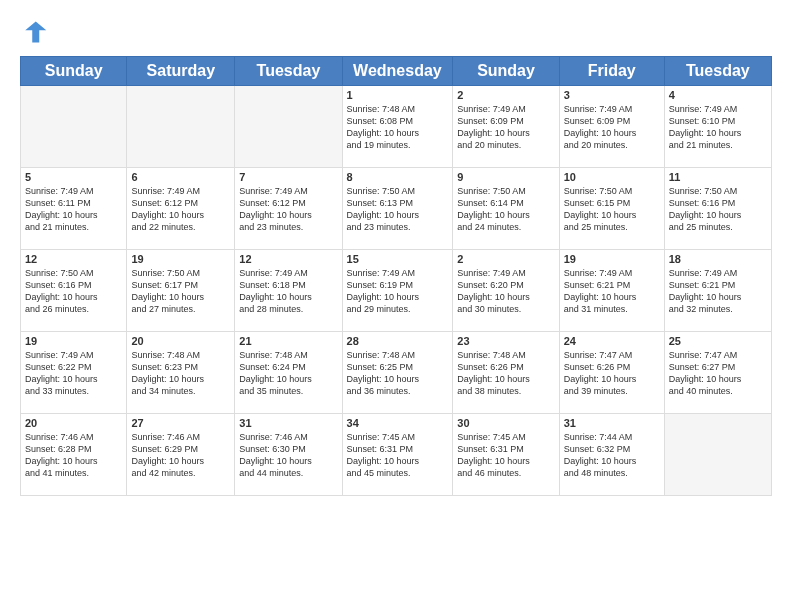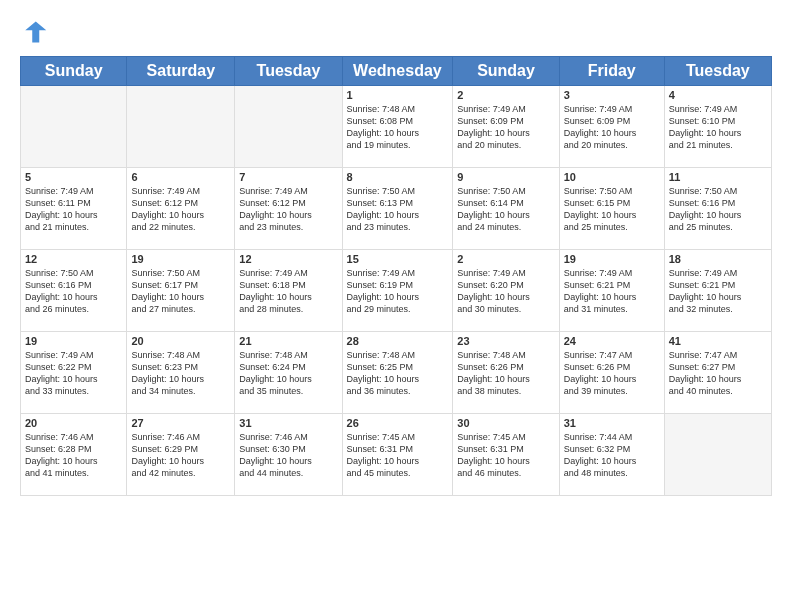--- a/index.html
+++ b/index.html
@@ -229,39 +229,39 @@
           </td>
           <td>
             <span class="day-number">23</span>
             <div class="day-info">Sunrise: 7:48 AM<br>Sunset: 6:26 PM<br>Daylight: 10 hours<br>and 38 minutes.</div>
           </td>
           <td>
             <span class="day-number">24</span>
             <div class="day-info">Sunrise: 7:47 AM<br>Sunset: 6:26 PM<br>Daylight: 10 hours<br>and 39 minutes.</div>
           </td>
           <td>
-            <span class="day-number">41</span>
+            <span class="day-number">25</span>
             <div class="day-info">Sunrise: 7:47 AM<br>Sunset: 6:27 PM<br>Daylight: 10 hours<br>and 40 minutes.</div>
           </td>
         </tr>
         <tr>
           <td>
             <span class="day-number">20</span>
             <div class="day-info">Sunrise: 7:46 AM<br>Sunset: 6:28 PM<br>Daylight: 10 hours<br>and 41 minutes.</div>
           </td>
           <td>
             <span class="day-number">27</span>
             <div class="day-info">Sunrise: 7:46 AM<br>Sunset: 6:29 PM<br>Daylight: 10 hours<br>and 42 minutes.</div>
           </td>
           <td>
             <span class="day-number">31</span>
             <div class="day-info">Sunrise: 7:46 AM<br>Sunset: 6:30 PM<br>Daylight: 10 hours<br>and 44 minutes.</div>
           </td>
           <td>
-            <span class="day-number">26</span>
+            <span class="day-number">34</span>
             <div class="day-info">Sunrise: 7:45 AM<br>Sunset: 6:31 PM<br>Daylight: 10 hours<br>and 45 minutes.</div>
           </td>
           <td>
             <span class="day-number">30</span>
             <div class="day-info">Sunrise: 7:45 AM<br>Sunset: 6:31 PM<br>Daylight: 10 hours<br>and 46 minutes.</div>
           </td>
           <td>
             <span class="day-number">31</span>
             <div class="day-info">Sunrise: 7:44 AM<br>Sunset: 6:32 PM<br>Daylight: 10 hours<br>and 48 minutes.</div>
           </td>

